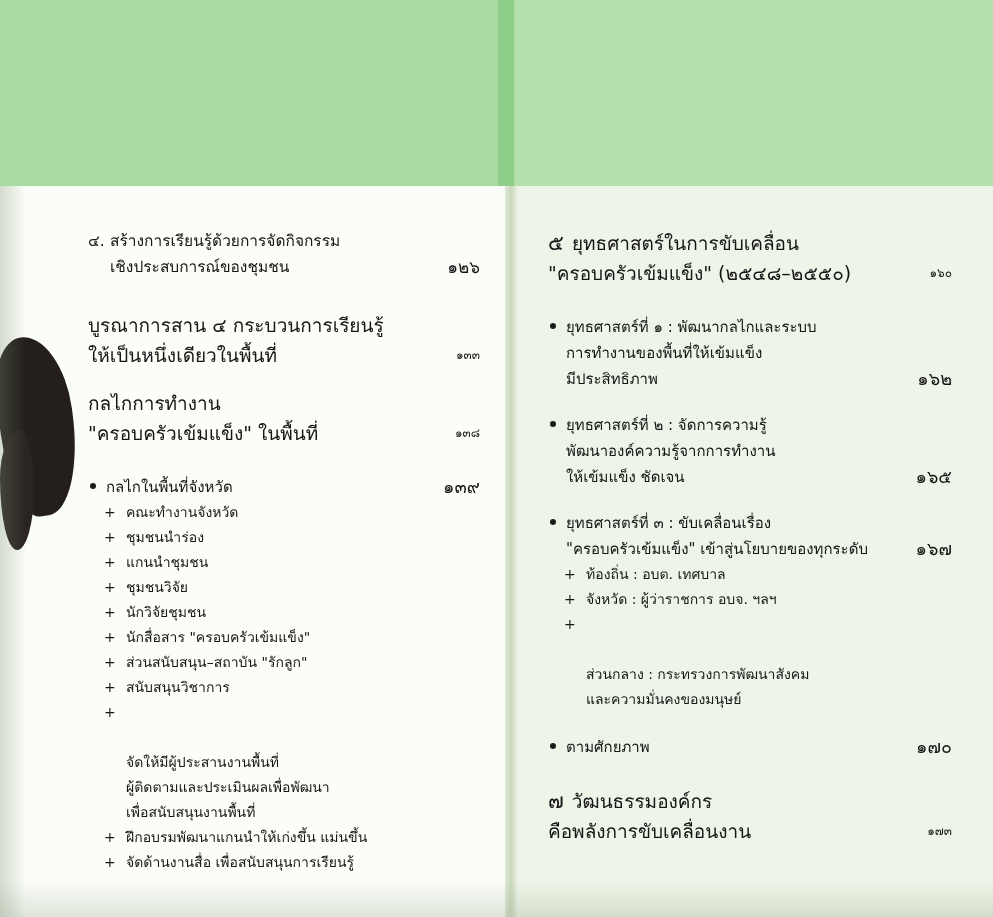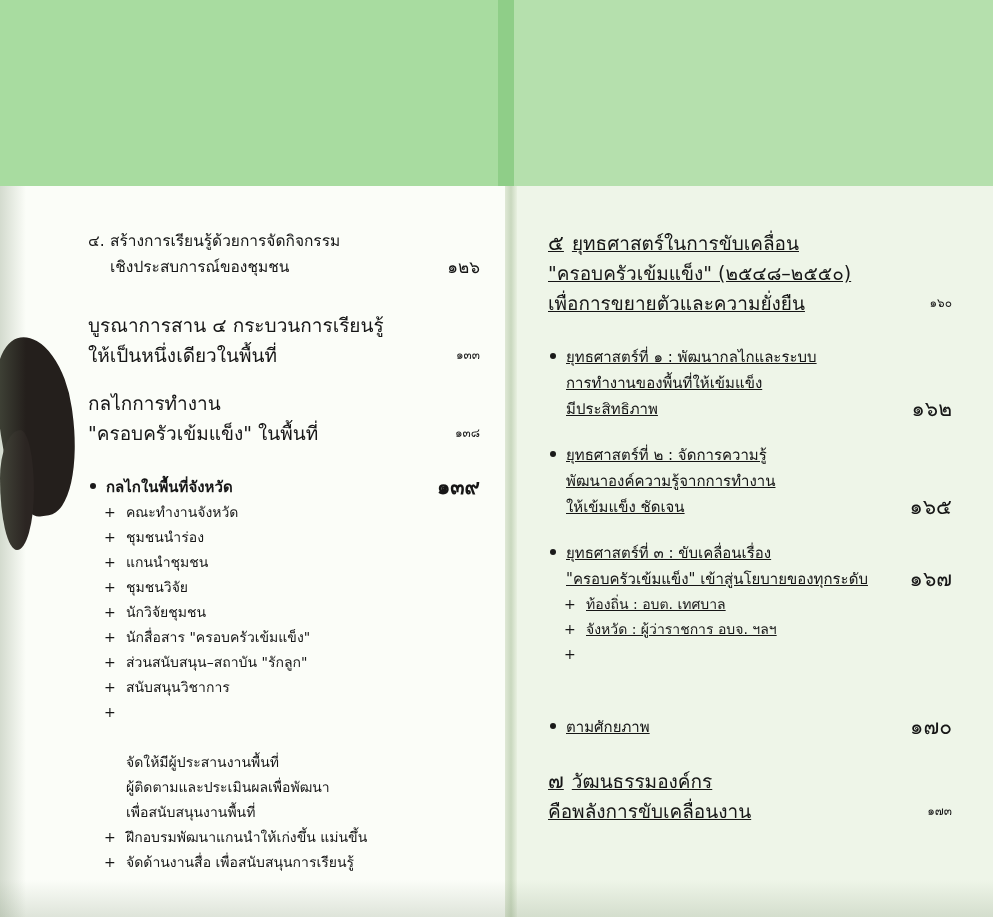--- a/index.html
+++ b/index.html
@@ -113,21 +113,20 @@
   }
   .col-left {
     left: 88px;
     top: 228px;
     width: 392px;
   }
   .col-right {
     left: 548px;
     top: 228px;
     width: 404px;
-    text-decoration: underline;
   }
   .txt {
     display: inline-block;
     vertical-align: top;
   }
   .pg {
     position: absolute;
     right: 0;
     white-space: nowrap;
   }
@@ -173,21 +172,21 @@
   .bullet-item .dot {
     position: absolute;
     left: 2px;
     top: 9px;
     width: 6px;
     height: 6px;
     border-radius: 50%;
     background: #1a1a1a;
   }
   .bullet-item .pg {
-    font-size: 21px;
+    font-size: 18px;
   }
 
   .sub-item {
     font-size: 14px;
     line-height: 25px;
     position: relative;
     padding-left: 38px;
   }
   .sub-item .plus {
     position: absolute;
@@ -230,21 +229,21 @@
       <span class="rline">ให้เป็นหนึ่งเดียวในพื้นที่</span>
       <span class="pg">๑๓๓</span>
     </div>
 
     <div class="heading" style="margin-top:18px;">
       <span class="rline">กลไกการทำงาน</span>
       <span class="rline">"ครอบครัวเข้มแข็ง" ในพื้นที่</span>
       <span class="pg">๑๓๘</span>
     </div>
 
-    <div class="bullet-item" style="margin-top:26px;font-weight:bold;">
+    <div class="bullet-item" style="margin-top:26px;">
       <span class="dot"></span>
       <span class="txt">กลไกในพื้นที่จังหวัด</span>
       <span class="pg" style="top:0;">๑๓๙</span>
     </div>
     <div class="sub-item">
       <span class="plus">+</span>
       <span>คณะทำงานจังหวัด</span>
     </div>
     <div class="sub-item">
       <span class="plus">+</span>
@@ -290,21 +289,20 @@
       <span>จัดด้านงานสื่อ เพื่อสนับสนุนการเรียนรู้</span>
     </div>
 
   </div>
 
   <div class="col col-right">
 
     <div class="heading" style="margin-top:0;">
       <span class="rline"><span class="heading-num">๕</span><span>ยุทธศาสตร์ในการขับเคลื่อน</span></span>
       <span class="rline">"ครอบครัวเข้มแข็ง" (๒๕๔๘–๒๕๕๐)</span>
-      <span class="rline">เพื่อการขยายตัวและความยั่งยืน</span>
       <span class="pg">๑๖๐</span>
     </div>
 
     <div class="bullet-item" style="margin-top:26px;">
       <span class="dot"></span>
       <span class="rline">ยุทธศาสตร์ที่ ๑ : พัฒนากลไกและระบบ</span>
       <span class="rline">การทำงานของพื้นที่ให้เข้มแข็ง</span>
       <span class="rline">มีประสิทธิภาพ</span>
       <span class="pg" style="bottom:0;">๑๖๒</span>
     </div>
@@ -326,20 +324,22 @@
     <div class="sub-item">
       <span class="plus">+</span>
       <span>ท้องถิ่น : อบต. เทศบาล</span>
     </div>
     <div class="sub-item">
       <span class="plus">+</span>
       <span>จังหวัด : ผู้ว่าราชการ อบจ. ฯลฯ</span>
     </div>
     <div class="sub-item" style="white-space:pre-line;">
       <span class="plus">+</span>
+      <span>ส่วนกลาง : กระทรวงการพัฒนาสังคม
+และความมั่นคงของมนุษย์</span>
     </div>
 
     <div class="bullet-item" style="margin-top:22px;">
       <span class="dot"></span>
       <span class="rline">ตามศักยภาพ</span>
       <span class="pg" style="bottom:0;">๑๗๐</span>
     </div>
 
     <div class="heading" style="margin-top:26px;">
       <span class="rline"><span class="heading-num">๗</span><span>วัฒนธรรมองค์กร</span></span>

